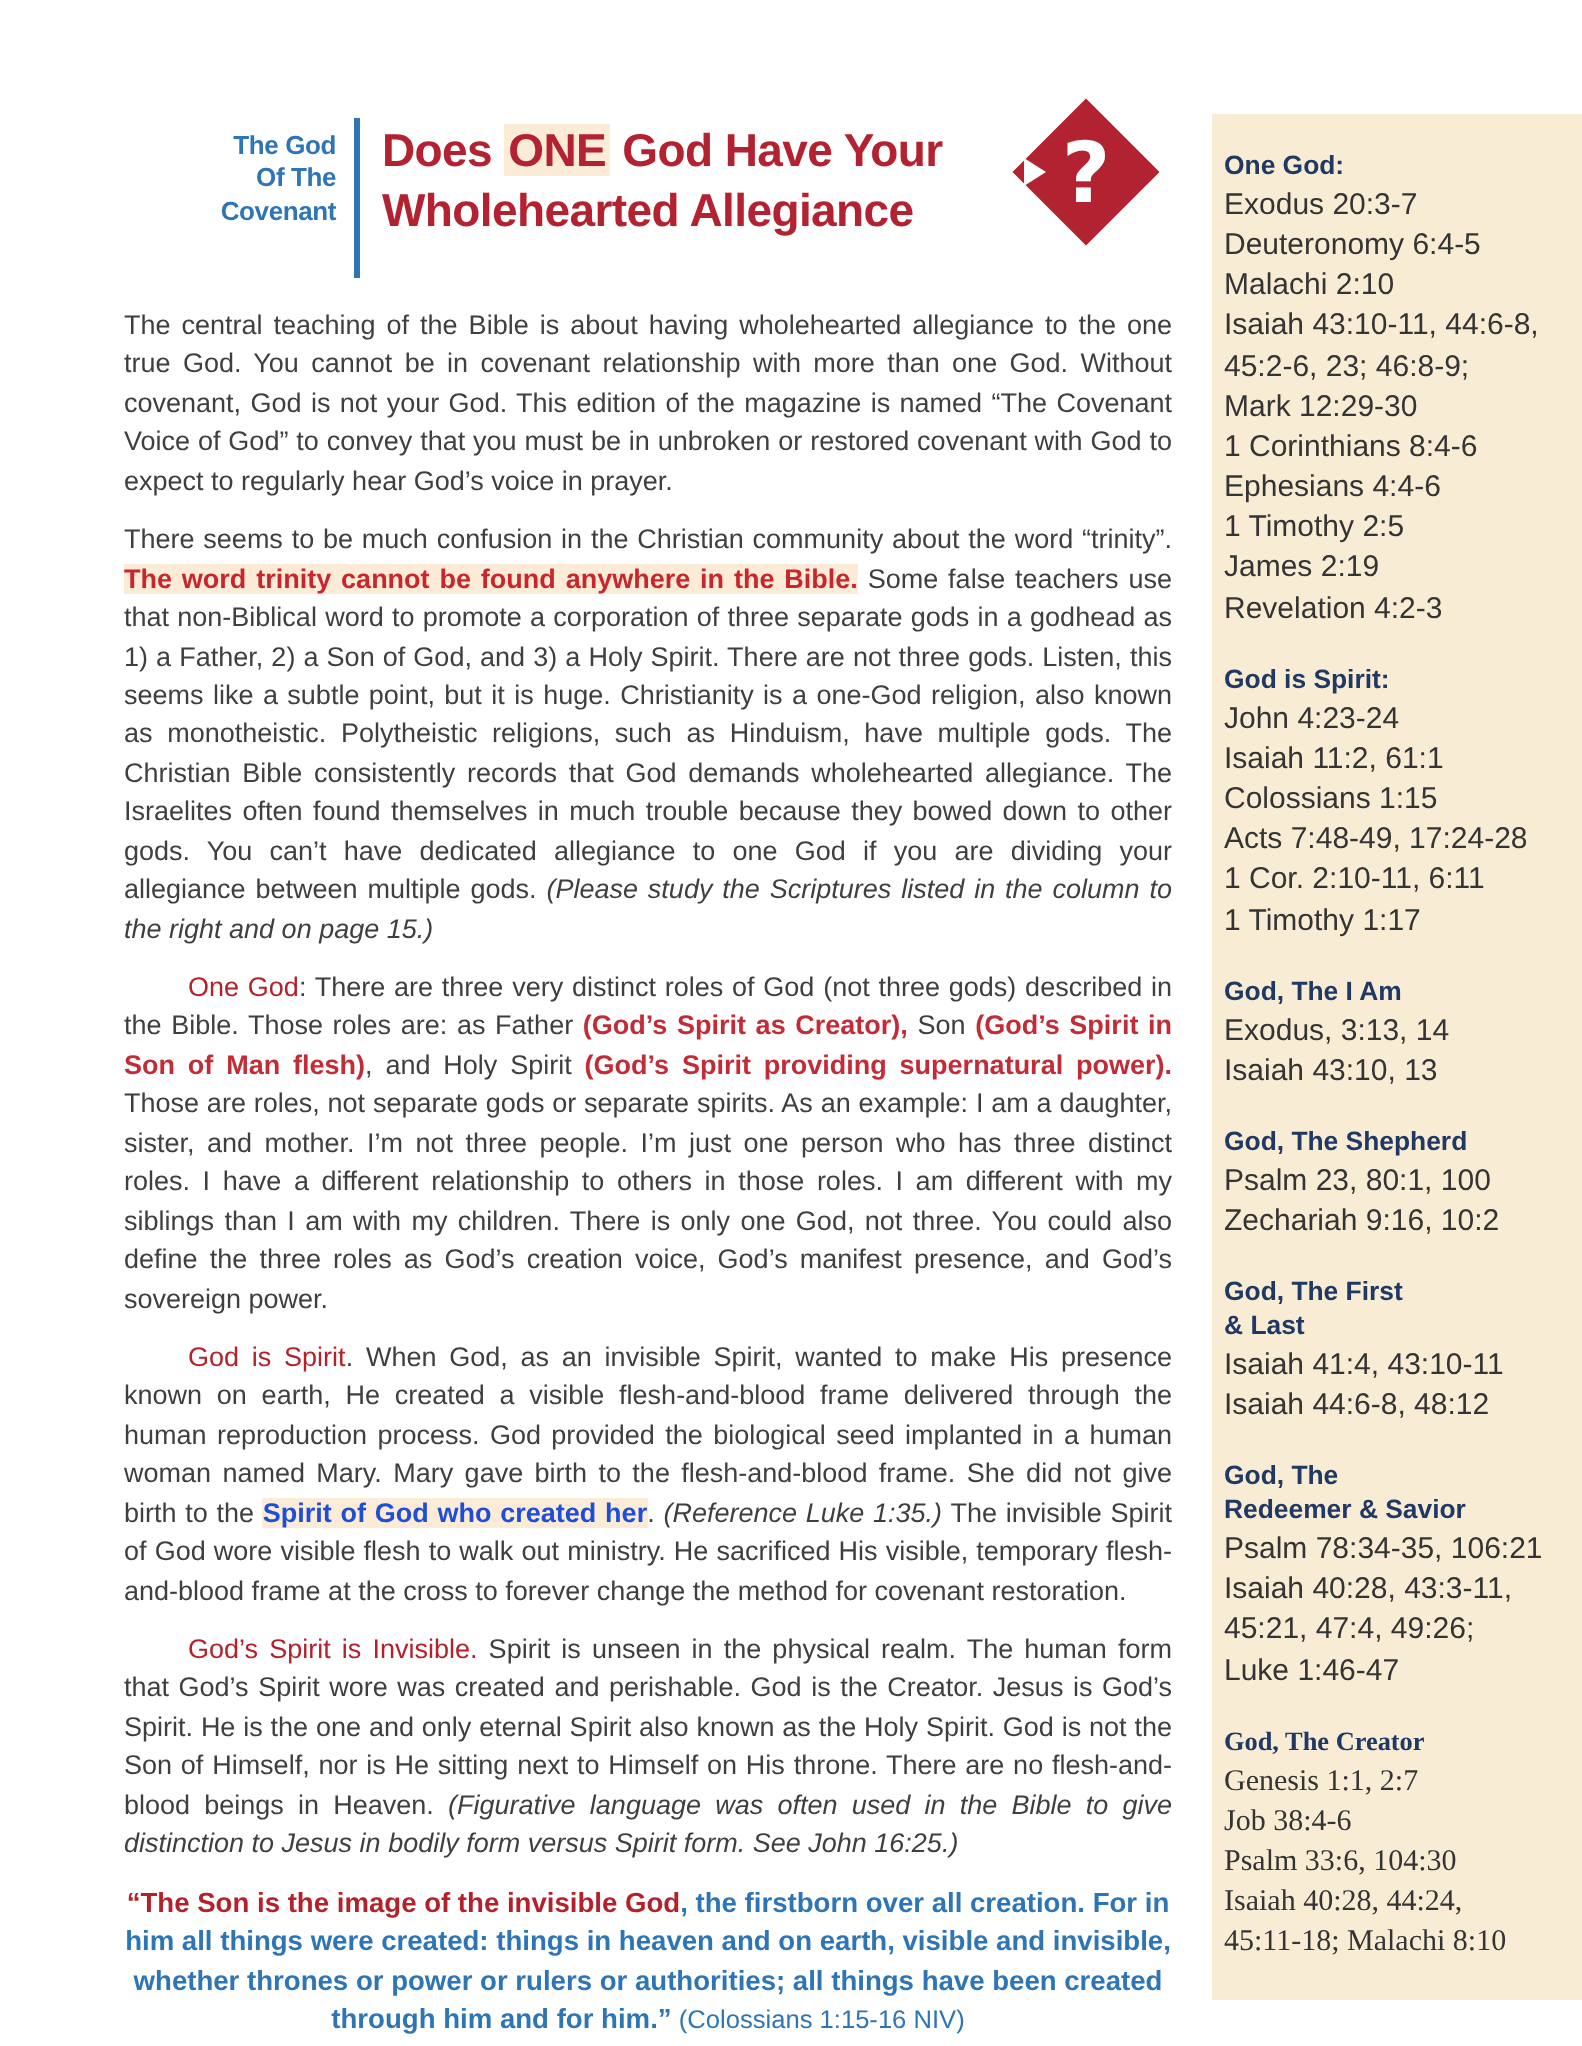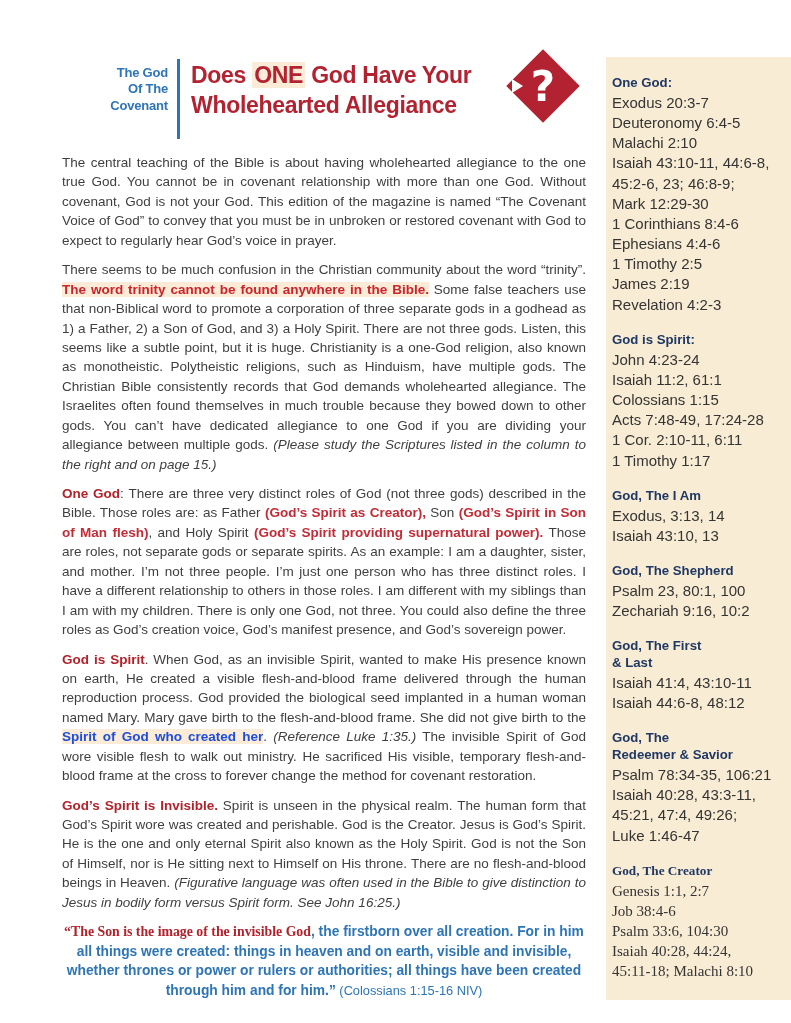--- a/index.html
+++ b/index.html
@@ -58,25 +58,25 @@
   }
   
   .body-col{
     position:absolute;top:153px;left:62px;width:524px;
     color:var(--body);font-size:13.5px;line-height:1.44;
   }
   .para{text-align:justify;margin:0 0 10px 0;}
   .para.quote{text-align:center;margin-top:3px;line-height:1.42;}
   .run.n{}
   .run.i{font-style:italic;}
-  .run.lead{color:var(--red-lead);font-weight:bold;}
+  .run.lead{color:var(--red-lead);font-weight:normal;margin-left:32px;}
   .run.rb{color:var(--red-inline);font-weight:bold;}
   .run.rbh{color:var(--red-bright);font-weight:bold;background:var(--hl);}
   .run.bh{font-weight:bold;color:#1d4ed8;background:var(--hl);}
-  .run.qr{color:var(--red-lead);font-weight:bold;font-size:13.8px;font-family:Liberation Serif, serif;}
+  .run.qr{color:var(--red-lead);font-weight:bold;font-size:13.8px;}
   .run.qb{color:var(--blue);font-weight:bold;font-size:13.8px;}
   .run.qn{color:var(--blue);font-size:12.8px;}
   
   .sidebar{
     position:absolute;top:57px;left:606px;width:208px;min-height:905px;
     background:var(--sidebar-bg);
     padding:18px 6px 18px 6px;
     text-align:left;
   }
   .sb-section{margin-bottom:17px;}

